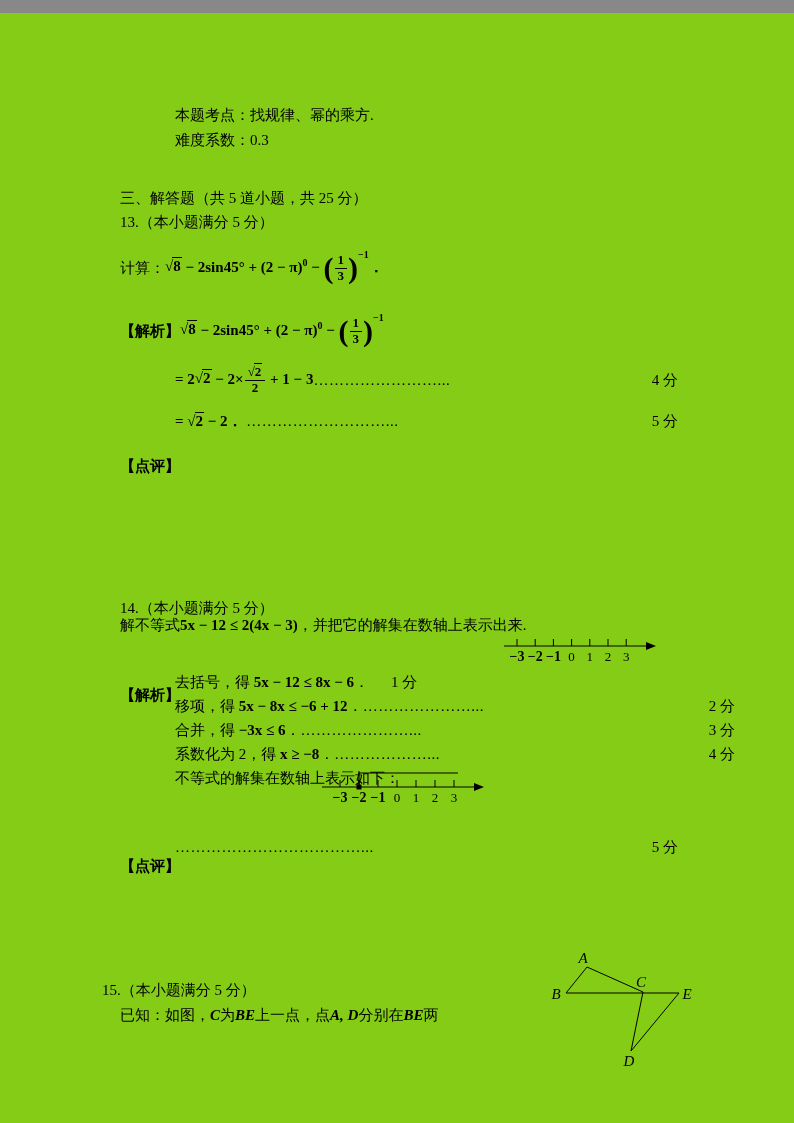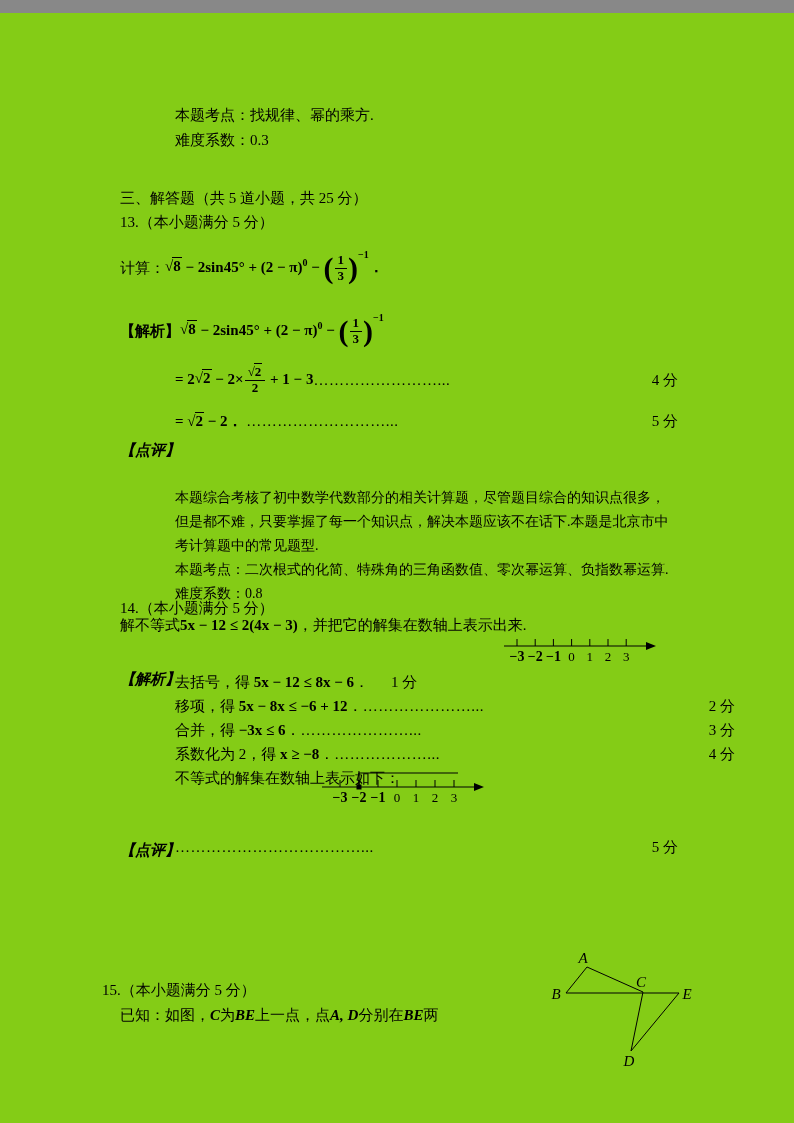--- a/index.html
+++ b/index.html
@@ -3,21 +3,21 @@
 <meta charset="utf-8">
 <style>
   html,body{margin:0;padding:0;background:#888;}
   .page{position:relative;width:794px;height:1123px;background:#84cc16;
         font-family:"Liberation Serif","DejaVu Serif",serif;font-size:15px;color:#000;
         overflow:hidden;margin:13px auto;}
   .abs{position:absolute;}
   .pre{white-space:pre-line;line-height:24px;}
   .lh25{line-height:25px;white-space:pre-line;}
   .hang{padding-left:55px;width:560px;}
-  .hang .lbl{position:absolute;left:0;top:0;font-weight:bold;font-style:italic;}
+  .hang .lbl{position:absolute;left:0;top:16px;font-weight:bold;}
   .row{position:relative;height:24px;line-height:24px;}
   .score{position:absolute;right:0;top:0;}
   .score-inline{margin-left:22px;}
   .m{font-weight:bold;text-align:right;}
   .mi{font-weight:bold;font-style:italic;}
   .math{font-weight:bold;}
   .frow{display:flex;align-items:center;height:44px;}
   .rad{margin-right:-1px;}
   .radarg{border-top:1.2px solid #000;padding:0 1px;}
   .frac{display:inline-block;vertical-align:middle;text-align:center;font-size:13px;line-height:1.15;margin:0 1px;}
@@ -59,25 +59,20 @@
   </div>
 
   <div class="abs row" style="left:175px;top:396px;width:503px">
     <span class="math"><span>= </span><span class="rad">√</span><span class="radarg">2</span><span> − 2．</span></span>
     <span class="dots">………………………...</span>
     <span class="score">5 分</span>
   </div>
 
   <div class="abs hang pre cmt" style="left:120px;top:425px">
     <span class="lbl" style="font-size:15px">【点评】</span>
-    <span>本题综合考核了初中数学代数部分的相关计算题，尽管题目综合的知识点很多，
-但是都不难，只要掌握了每一个知识点，解决本题应该不在话下.本题是北京市中
-考计算题中的常见题型.
-本题考点：二次根式的化简、特殊角的三角函数值、零次幂运算、负指数幂运算.
-难度系数：0.8</span>
   </div>
 
   <div class="abs" style="left:120px;top:586px">14.（本小题满分 5 分）</div>
 
   <div class="abs" style="left:120px;top:603px">
     <span>解不等式</span><span class="m">5x − 12 ≤ 2(4x − 3)</span><span>，并把它的解集在数轴上表示出来.</span>
   </div>
 
   <svg id="nl1" class="abs" style="left:500px;top:612px" width="170" height="42">
       <line x1="4" y1="21" x2="148" y2="21" stroke="#000" stroke-width="1.2"></line>

